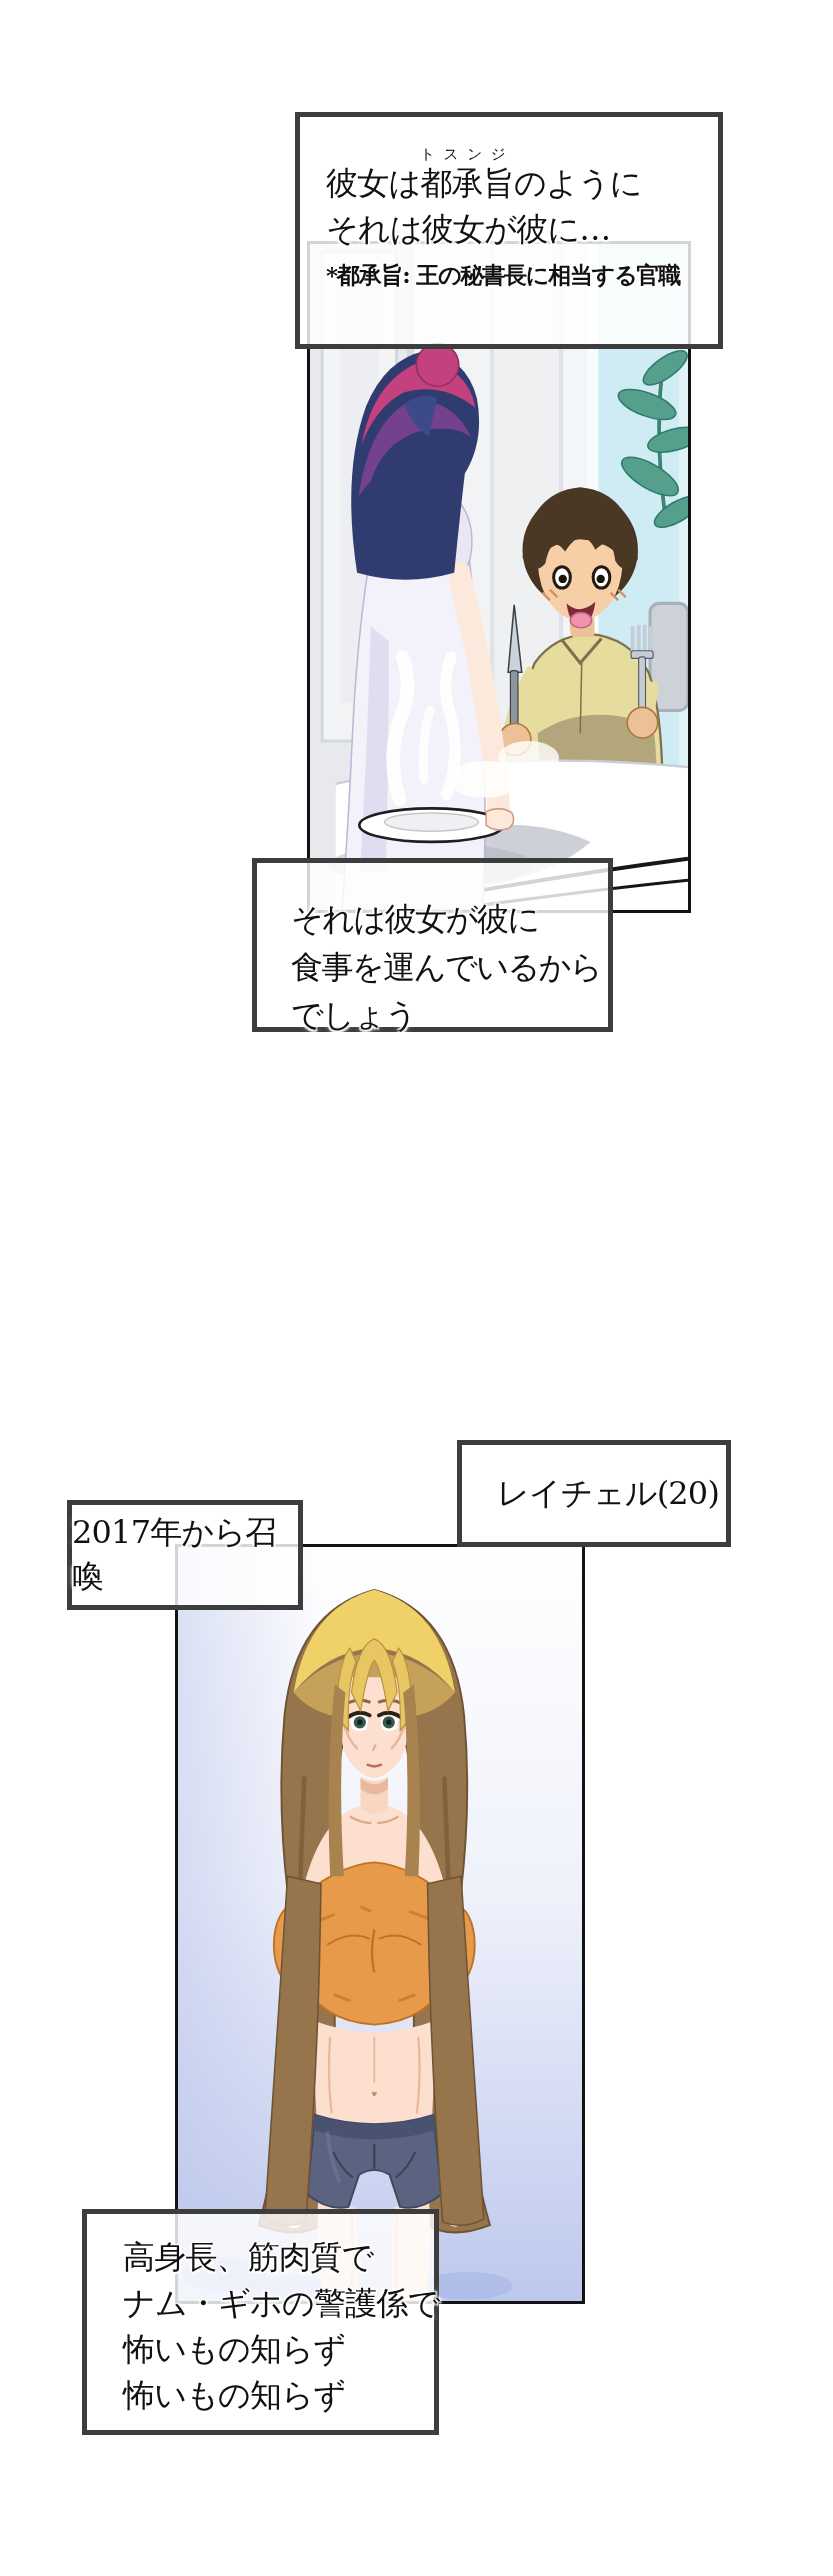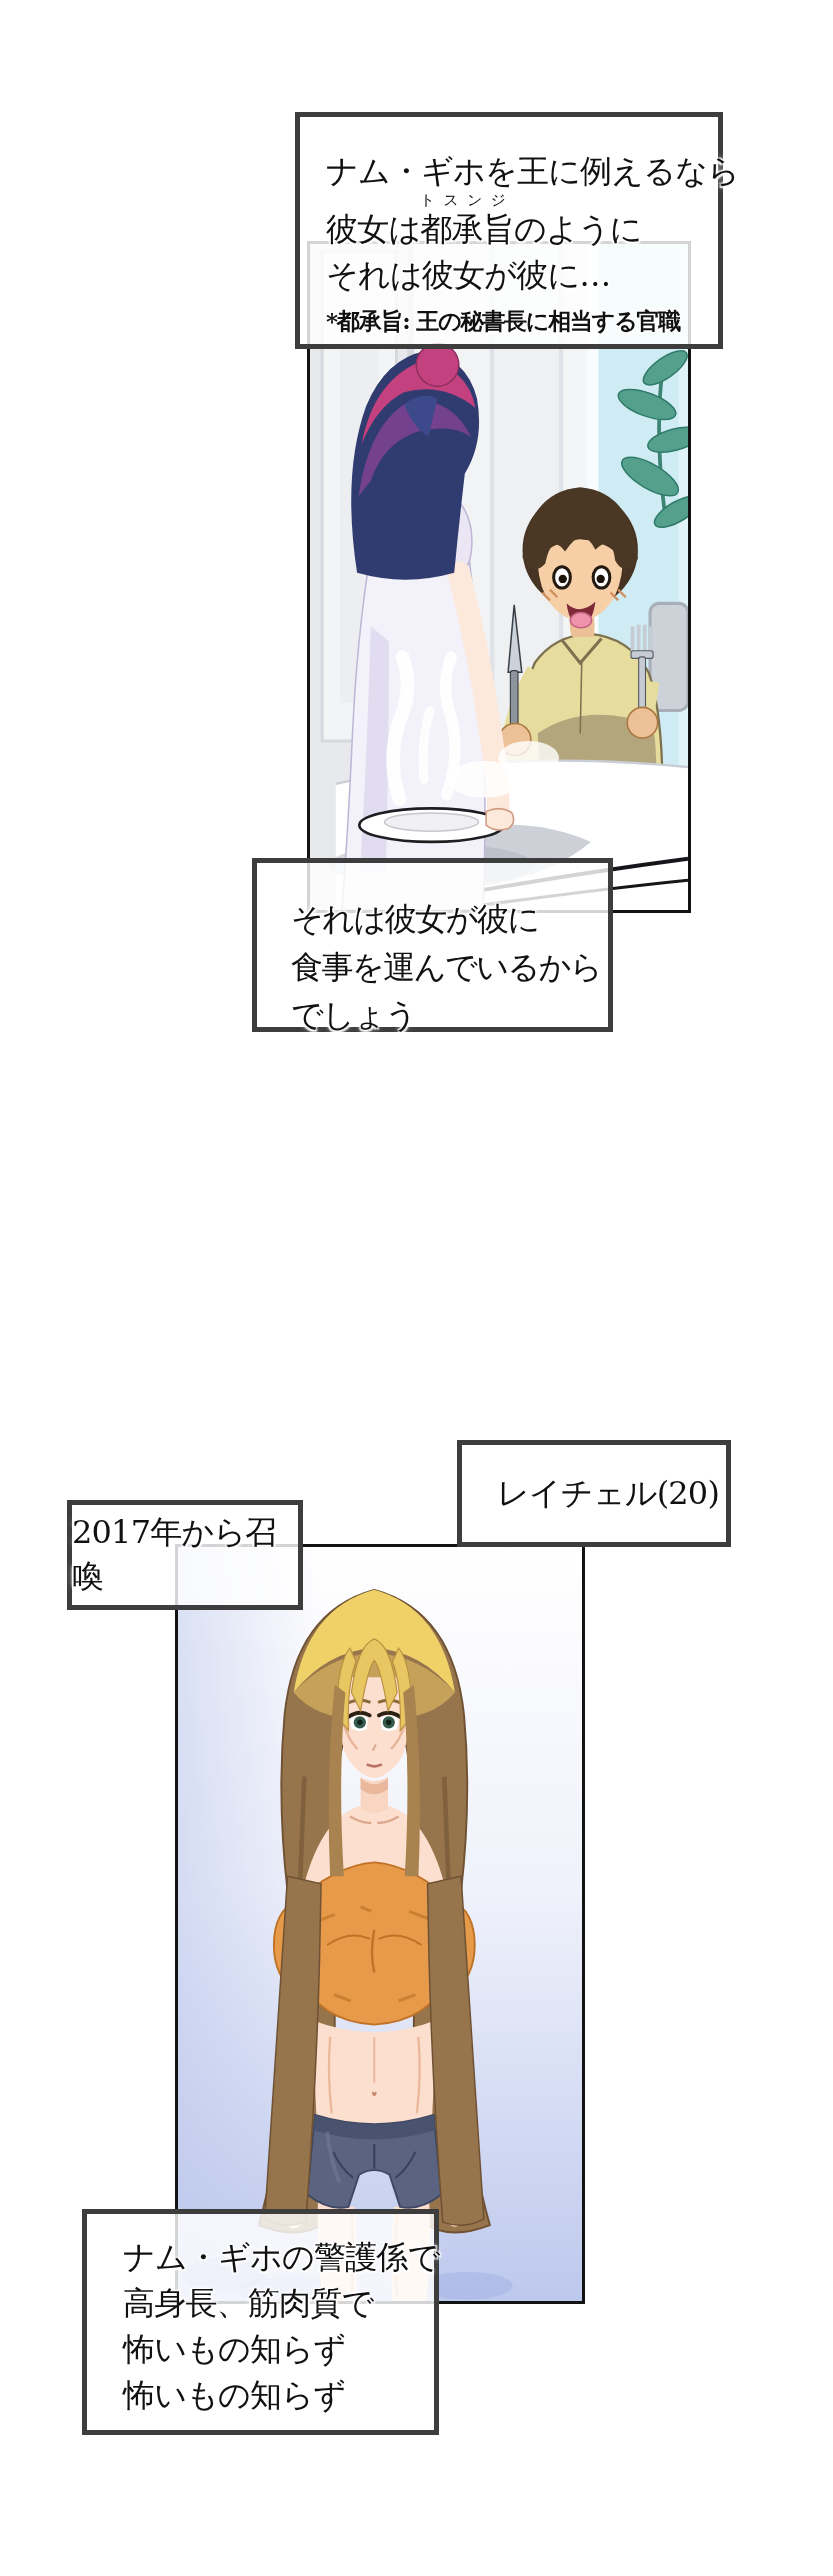--- a/index.html
+++ b/index.html
@@ -144,21 +144,20 @@
           <path d="M180 720 Q 200 664 184 612 Q 172 578 186 540" stroke-width="15" opacity="0.88"></path>
           <path d="M150 700 Q 146 650 158 610" stroke-width="12" opacity="0.85"></path>
         </g>
         <ellipse cx="230" cy="700" rx="48" ry="24" fill="#ffffff" opacity="0.85"></ellipse>
         <ellipse cx="288" cy="672" rx="40" ry="22" fill="#ffffff" opacity="0.8"></ellipse>
       </g>
     </svg>
   </div>
 
   <div class="tbox" id="box1">
-    <div class="tline halo"><span>ナム・ギホを王に例えるなら</span></div>
     <div class="tline ruby-line halo"><span>彼女は</span><span class="rubyw"><span class="rt">トスンジ</span><span>都承旨</span></span><span>のように</span></div>
     <div class="tline halo"><span>それは彼女が彼に…</span></div>
     <div class="footnote halo">*都承旨: 王の秘書長に相当する官職</div>
   </div>
 
   <div class="tbox" id="box2">
     <div class="tline halo"><span>それは彼女が彼に</span></div>
     <div class="tline halo"><span>食事を運んでいるから</span></div>
     <div class="tline halo"><span>でしょう</span></div>
   </div>
@@ -270,20 +269,20 @@
   </div>
 
   <div class="tbox" id="labelRachel">
     <span class="halo">レイチェル(20)</span>
   </div>
   <div class="tbox" id="label2017">
     <span class="halo">2017年から召喚</span>
   </div>
 
   <div class="tbox" id="box3">
+    <div class="tline halo"><span>高身長、筋肉質で</span></div>
     <div class="tline halo"><span>ナム・ギホの警護係で</span></div>
-    <div class="tline halo"><span>高身長、筋肉質で</span></div>
     <div class="tline halo"><span>怖いもの知らず</span></div>
     <div class="tline halo"><span>怖いもの知らず</span></div>
   </div>
 
 </div>
 
 
 </body></html>

